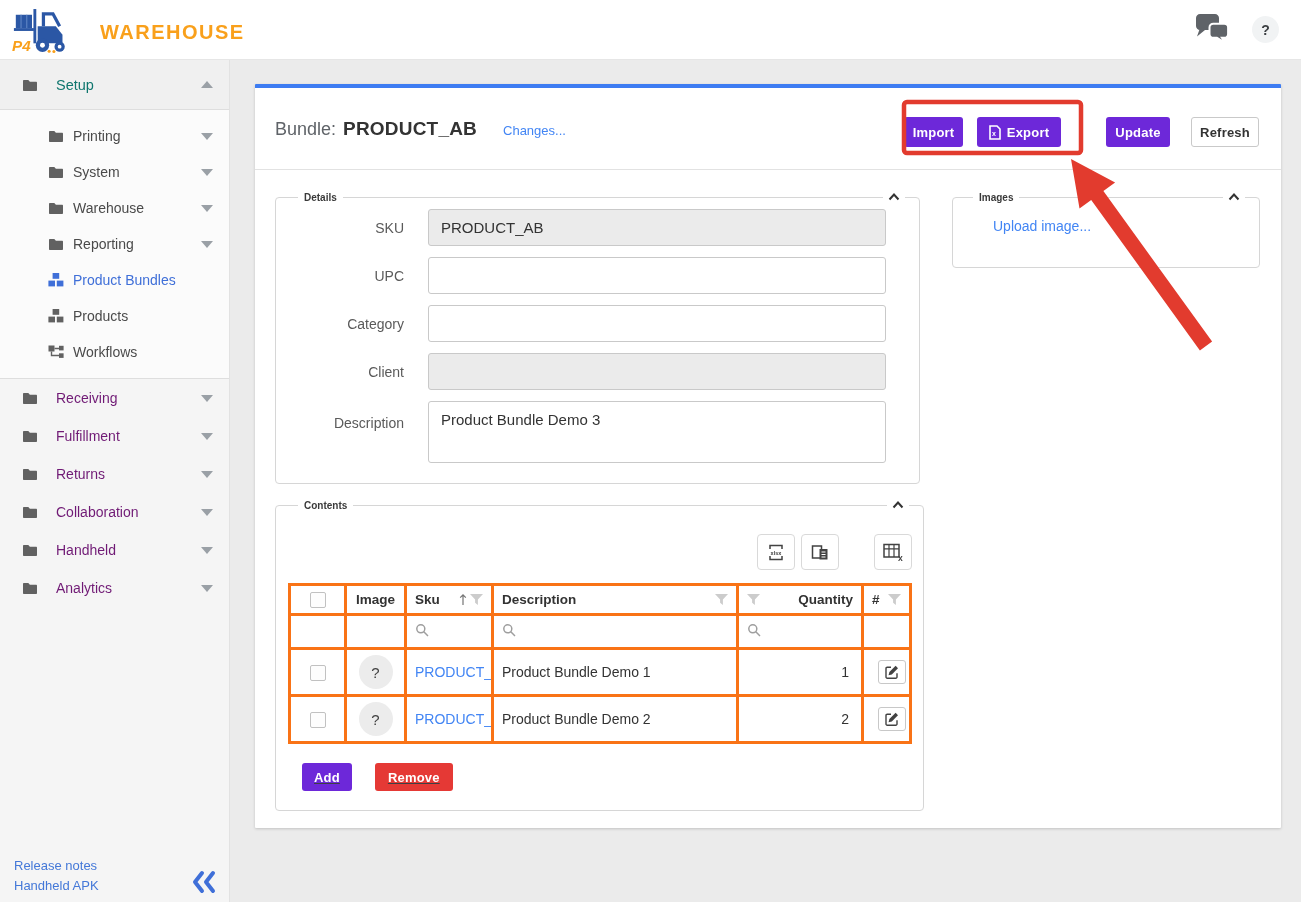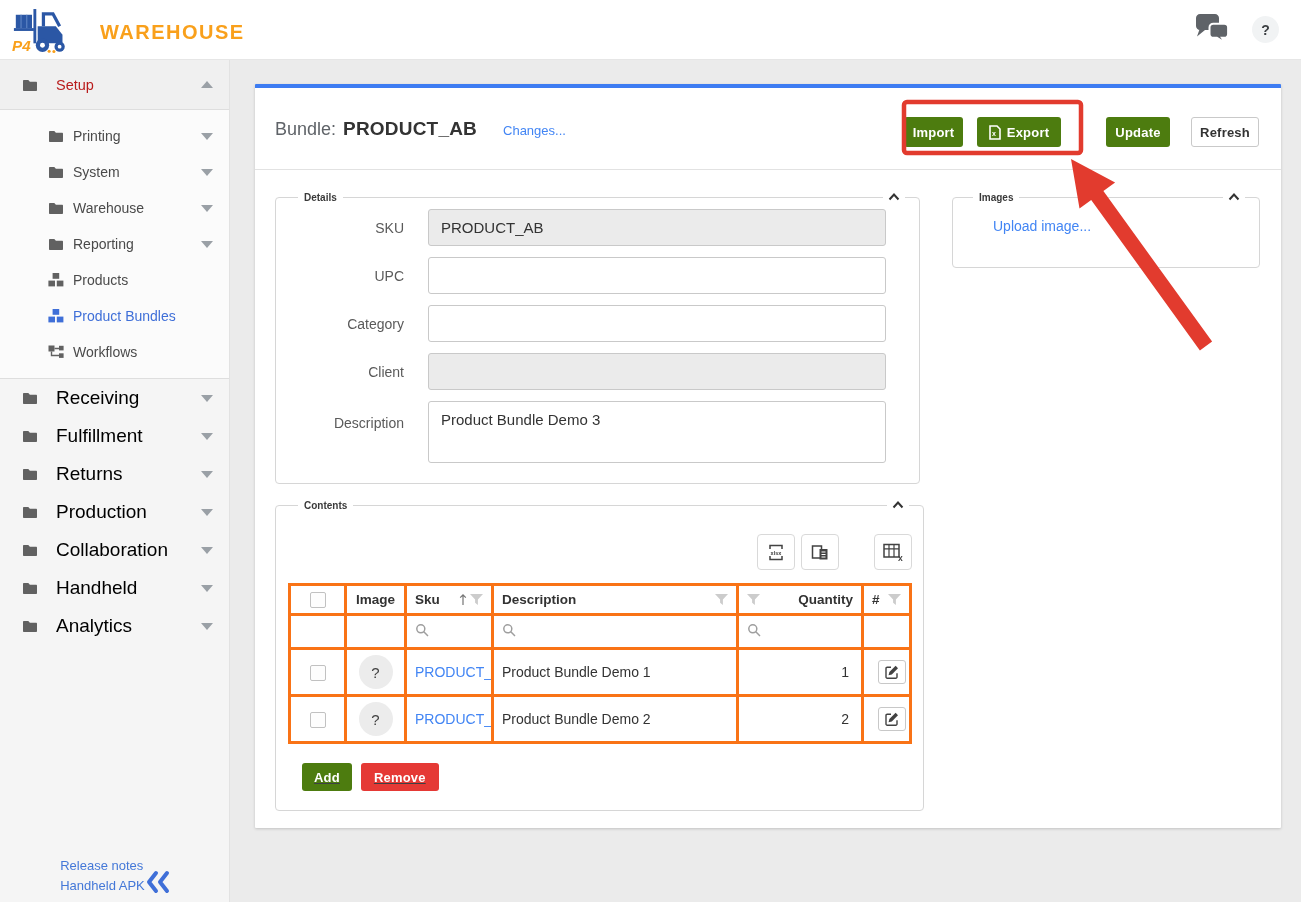--- a/index.html
+++ b/index.html
@@ -31,40 +31,40 @@
   
   .sidebar {
     position:absolute; top:60px; left:0; width:230px; bottom:0;
     background:#f5f5f5; border-right:1px solid #e2e2e2; z-index:2;
   }
   .setup-row {
     height:50px; display:flex; align-items:center;
     padding:0 16px 0 22px; background:#f0f0f0;
     border-bottom:1px solid #dedede; cursor:pointer;
   }
-  .setup-row .nav-label { margin-left:18px; font-size:14.5px; color:#b91c1c; }
+  .setup-row .nav-label { margin-left:18px; font-size:14.5px; color:#0f766e; }
   .tri { width:0; height:0; border-left:6px solid transparent; border-right:6px solid transparent; margin-left:auto; }
   .tri-up   { border-bottom:7px solid #9aa0a6; }
   .tri-down { border-top:7px solid #9aa0a6; }
   .submenu { background:#fbfbfb; border-bottom:1px solid #dedede; padding:8px 0; }
   .submenu-item {
     height:36px; display:flex; align-items:center;
     padding:0 16px 0 48px; font-size:14px; color:#4a4a4a; cursor:pointer;
   }
   .submenu-item .nav-label { margin-left:9px; }
   .submenu-item.active, .submenu-item.active .ic { color:#3f6fd8; }
   .nav-item {
     height:38px; display:flex; align-items:center;
-    padding:0 16px 0 22px; font-size:19px; color:#000000; cursor:pointer;
+    padding:0 16px 0 22px; font-size:14px; color:#701a75; cursor:pointer;
   }
   .nav-item .nav-label { margin-left:18px; }
   .ic { color:#616161; flex:0 0 auto; }
   .sidebar-footer {
     position:absolute; left:0; right:0; bottom:6px;
-    padding:0 12px 0 14px; display:flex; justify-content:center; align-items:flex-end;
+    padding:0 12px 0 14px; display:flex; justify-content:space-between; align-items:flex-end;
   }
   .footer-links a { display:block; font-size:13px; color:#4478d8; line-height:20px; text-decoration:none; cursor:pointer; }
   .collapse-ic { margin-bottom:2px; cursor:pointer; }
   
   .main { position:absolute; top:60px; left:230px; right:0; bottom:0; background:#ebebeb; }
   .card {
     position:absolute; left:25px; top:24px; width:1026px; height:744px;
     background:#fff; border-top:4px solid #3d7cf2; border-radius:1px;
     box-shadow:0 1px 3px rgba(0,0,0,.18); 
   }
@@ -72,21 +72,21 @@
   .title-group { position:absolute; left:20px; top:30px; display:flex; align-items:baseline; }
   .title-prefix { font-size:18px; color:#5f6368; }
   .title-value  { font-size:19px; font-weight:700; color:#333; margin-left:7px; letter-spacing:.2px; }
   .changes-link { font-size:13px; color:#4285f4; margin-left:26px; cursor:pointer; }
   .head-actions { position:absolute; right:22px; top:29px; display:flex; align-items:center; }
   .btn {
     display:inline-flex; align-items:center; justify-content:center;
     border:none; border-radius:3px; font-weight:700; font-size:13px;
     cursor:pointer; font-family:inherit; letter-spacing:.2px;
   }
-  .btn-blue  { background:#4d7c0f; color:#fff; }
+  .btn-blue  { background:#6d28d9; color:#fff; }
   .btn-red   { background:#e53935; color:#fff; }
   .btn-white { background:#fff; color:#333; border:1px solid #c9c9c9; }
   .btn-import  { width:59px; height:30px; }
   .btn-export  { width:84px; height:30px; gap:6px; margin-left:14px; }
   .btn-update  { width:64px; height:30px; margin-left:45px; }
   .btn-refresh { width:68px; height:30px; margin-left:21px; }
   
   fieldset {
     border:1px solid #d6d6d6; border-radius:4px; position:absolute; background:#fff;
   }
@@ -135,21 +135,21 @@
   }
   .sku-link { color:#4285f4; text-decoration:none; cursor:pointer; }
   .qty-cell { text-align:right; padding-right:12px !important; }
   .edit-btn {
     width:28px; height:24px; background:#fff; border:1px solid #c8c8c8; border-radius:3px;
     display:inline-flex; align-items:center; justify-content:center; cursor:pointer; color:#424242;
     margin-left:6px;
   }
   .row-actions { margin:19px 0 0 14px; display:flex;text-decoration:underline; }
   .btn-add    { height:28px; padding:0 12px; }
-  .btn-remove { height:28px; padding:0 13px; margin-left:9px; }
+  .btn-remove { height:28px; padding:0 13px; margin-left:23px; }
   .funnel { color:#cccccc; }
   .search-ic { color:#9e9e9e; }
   
   .annotations { position:absolute; top:0; left:0; z-index:40; pointer-events:none; }
   .hidden-defs { position:absolute; width:0; height:0; overflow:hidden; }
 </style>
 </head>
 <body>
 
 <svg class="hidden-defs" aria-hidden="true">
@@ -248,31 +248,31 @@
         <span class="nav-label">Warehouse</span>
         <span class="tri tri-down"></span>
       </div>
       <div class="submenu-item">
         <svg class="ic" width="16" height="14" viewBox="0 0 16 14">
             <use href="#i-folder"></use>
           </svg>
         <span class="nav-label">Reporting</span>
         <span class="tri tri-down"></span>
       </div>
+      <div class="submenu-item active">
+        <svg class="ic" width="16" height="14" viewBox="0 0 16 14">
+            <use href="#i-products"></use>
+          </svg>
+        <span class="nav-label">Product Bundles</span>
+      </div>
       <div class="submenu-item">
         <svg class="ic" width="16" height="14" viewBox="0 0 16 14">
             <use href="#i-products"></use>
           </svg>
         <span class="nav-label">Products</span>
-      </div>
-      <div class="submenu-item active">
-        <svg class="ic" width="16" height="14" viewBox="0 0 16 14">
-            <use href="#i-products"></use>
-          </svg>
-        <span class="nav-label">Product Bundles</span>
       </div>
       <div class="submenu-item">
         <svg class="ic" width="16" height="14" viewBox="0 0 16 14">
             <use href="#i-workflow"></use>
           </svg>
         <span class="nav-label">Workflows</span>
       </div>
     </div>
 
     <nav>
@@ -288,27 +288,20 @@
             <use href="#i-folder"></use>
           </svg>
         <span class="nav-label">Fulfillment</span>
         <span class="tri tri-down"></span>
       </div>
       <div class="nav-item">
         <svg class="ic" width="16" height="14" viewBox="0 0 16 14">
             <use href="#i-folder"></use>
           </svg>
         <span class="nav-label">Returns</span>
-        <span class="tri tri-down"></span>
-      </div>
-      <div class="nav-item">
-        <svg class="ic" width="16" height="14" viewBox="0 0 16 14">
-            <use href="#i-folder"></use>
-          </svg>
-        <span class="nav-label">Production</span>
         <span class="tri tri-down"></span>
       </div>
       <div class="nav-item">
         <svg class="ic" width="16" height="14" viewBox="0 0 16 14">
             <use href="#i-folder"></use>
           </svg>
         <span class="nav-label">Collaboration</span>
         <span class="tri tri-down"></span>
       </div>
       <div class="nav-item">

